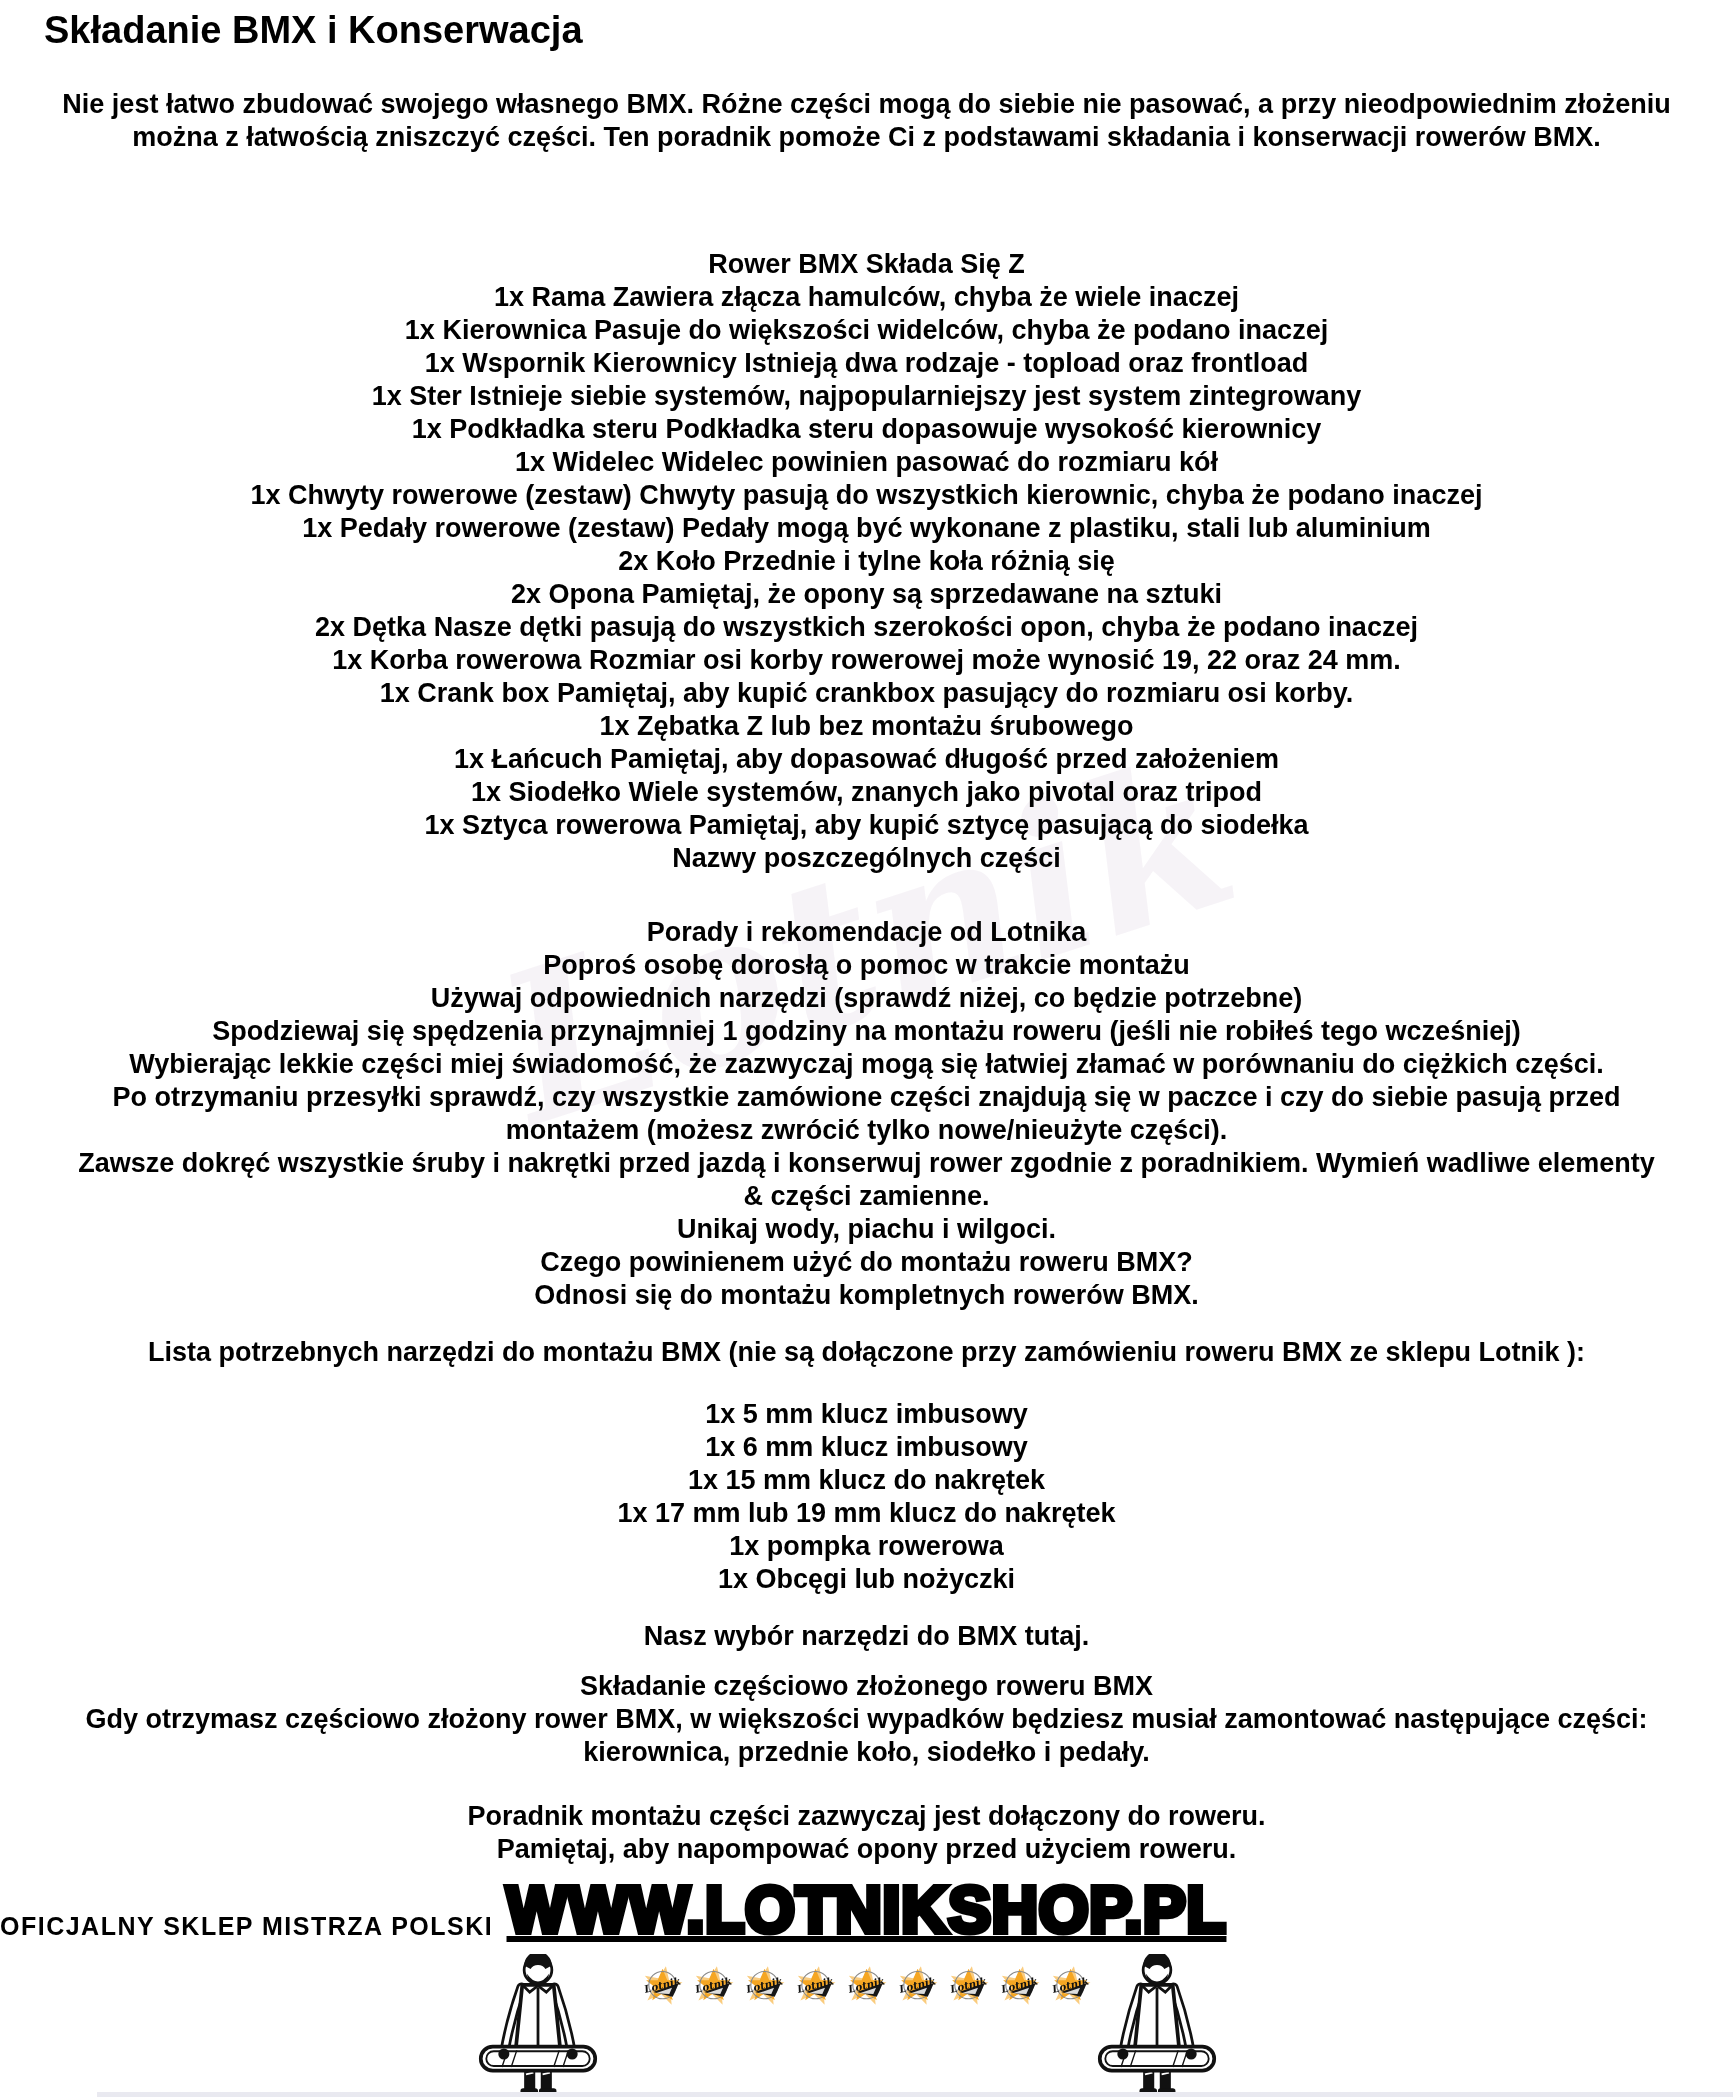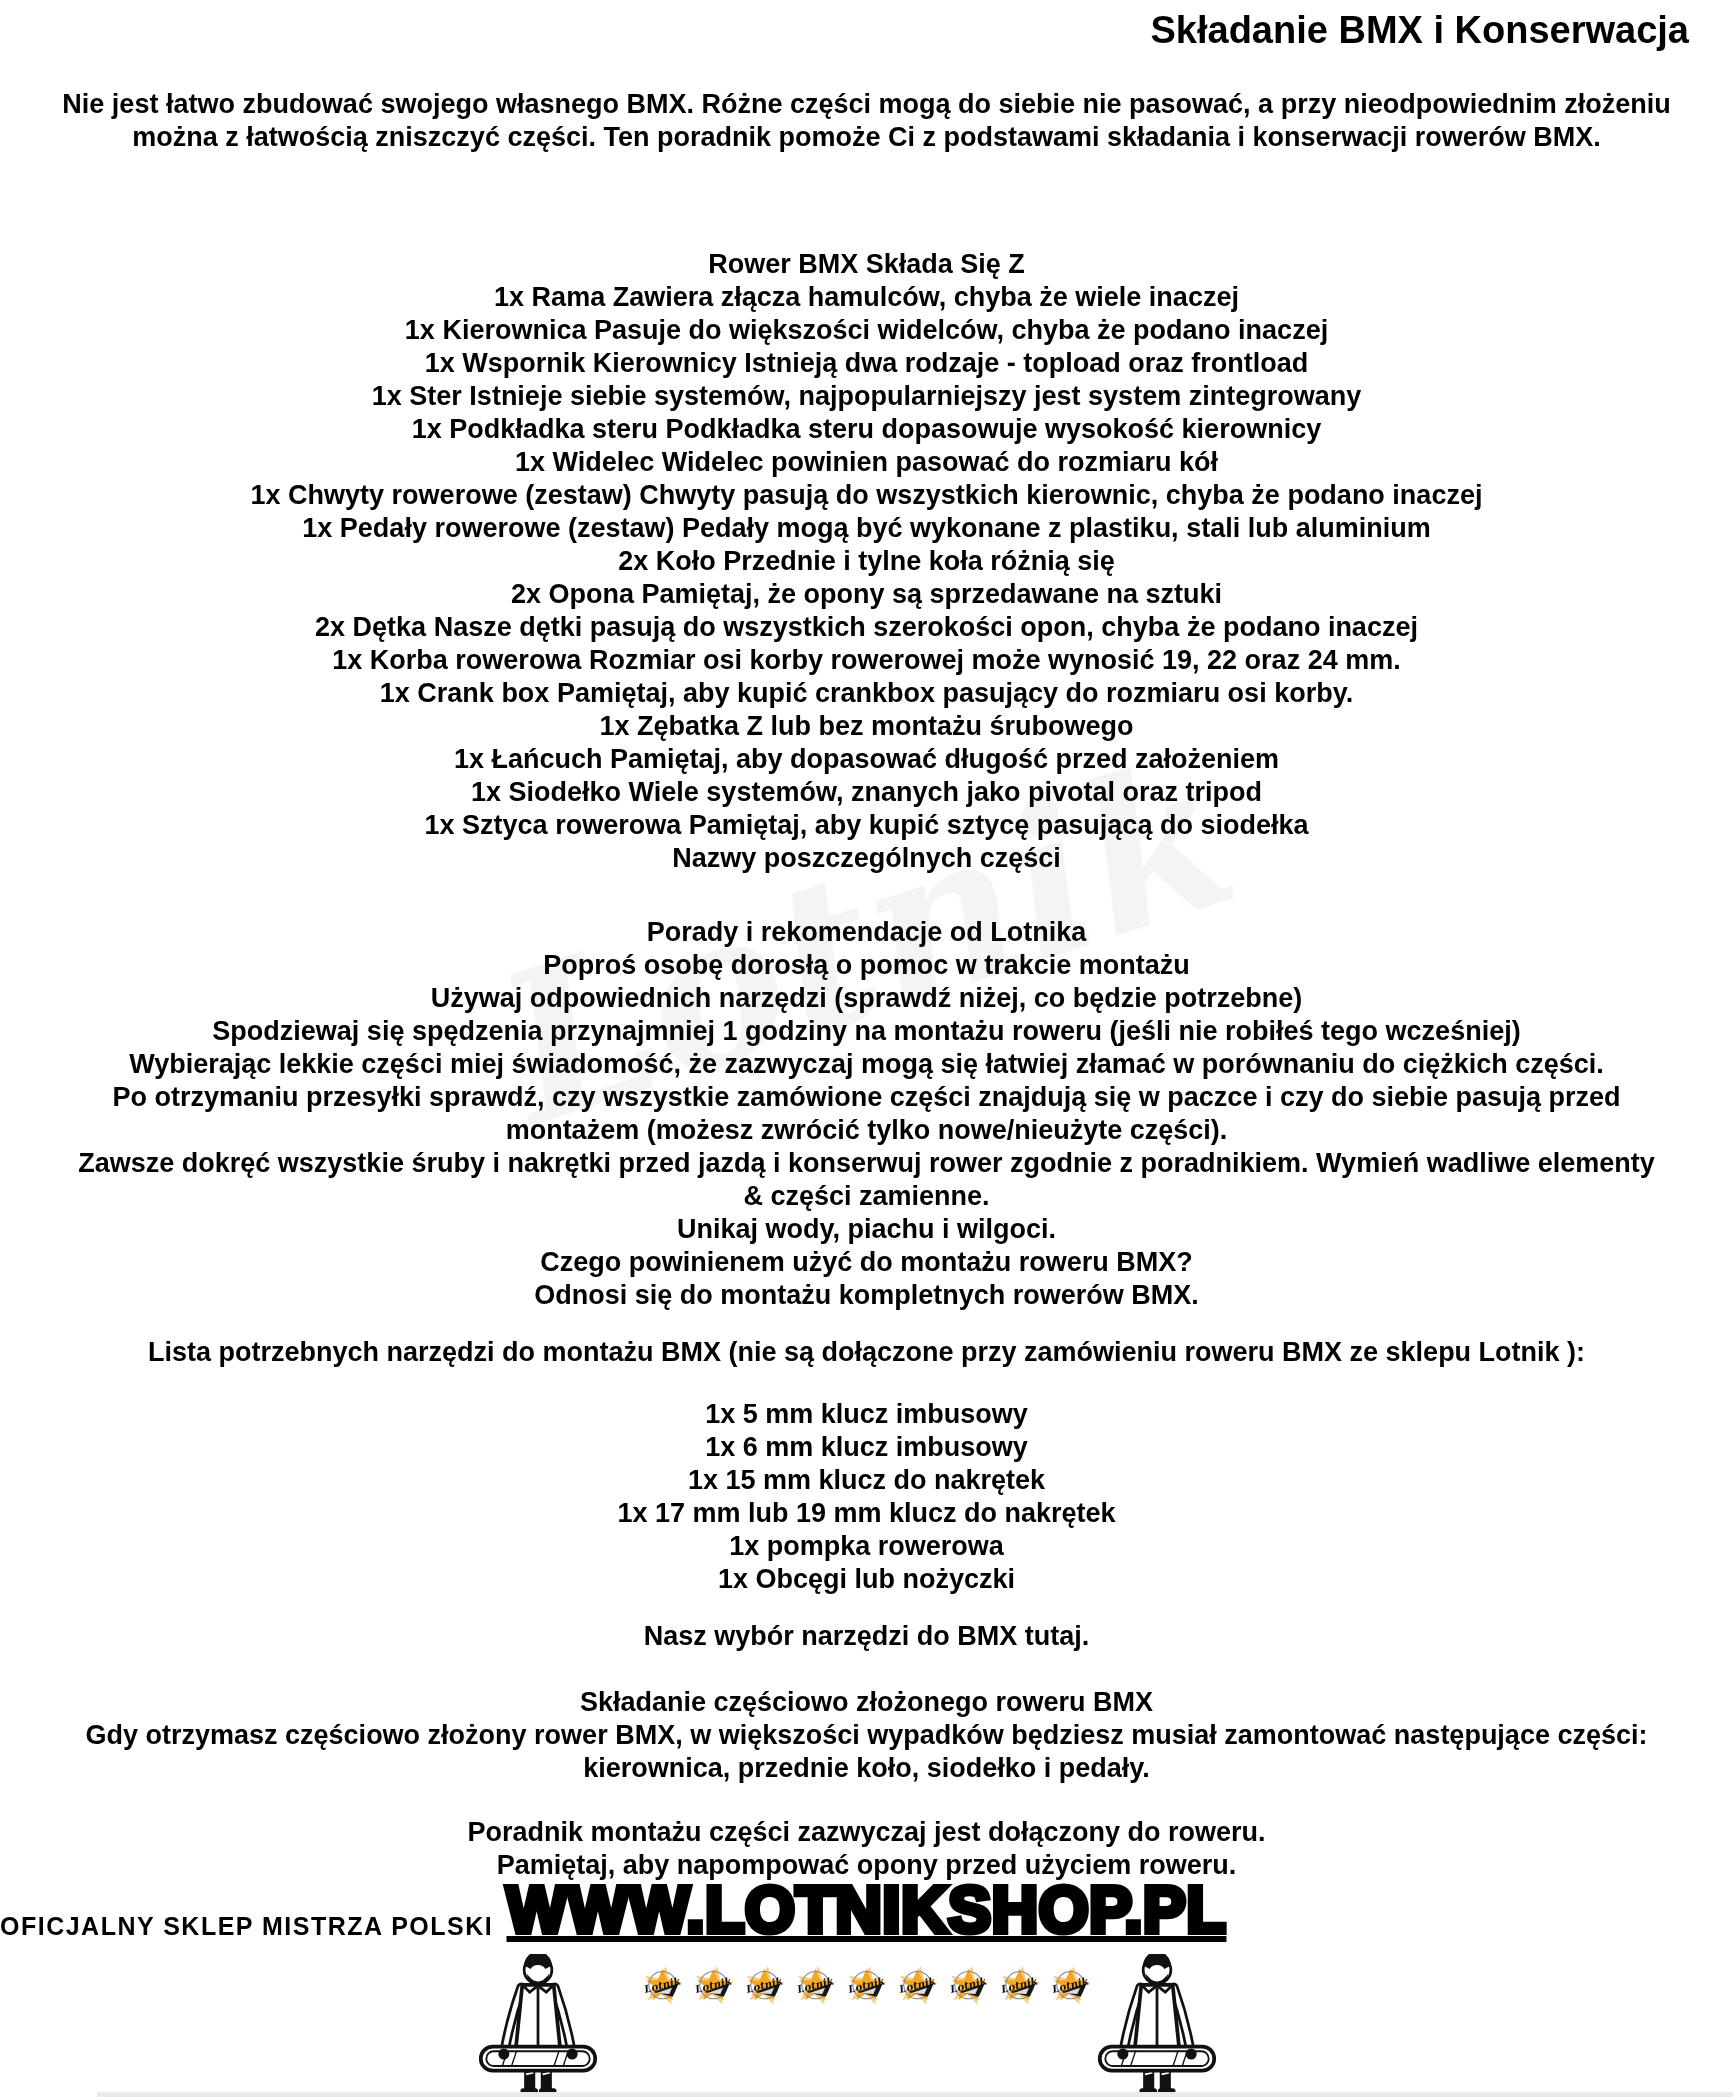--- a/index.html
+++ b/index.html
@@ -11,31 +11,31 @@
     font-family:"Liberation Sans","DejaVu Sans",sans-serif;
     font-weight:bold;
     color:#000;
     -webkit-font-smoothing:antialiased;
   }
   .page{position:relative;width:1645px;margin:0 auto;z-index:2;}
   .doc-title{
     padding-top:9.1px;
     font-size:38px;line-height:43px;
     letter-spacing:0px;
-    text-align:right;
+    text-align:left;
   }
   .body-text{font-size:27px;line-height:33px;text-align:center;}
   .ln{white-space:nowrap;}
   .intro{margin-top:36px;}
   .parts{margin-top:94px;}
   .tips{margin-top:41px;}
   .tools-heading{margin-top:24.4px;}
   .tools{margin-top:29px;}
   .tools-link{margin-top:23.6px;}
-  .partial{margin-top:33px;}
+  .partial{margin-top:17px;}
   .manual{margin-top:31px;}
 
   .watermark{
     position:absolute;left:50%;top:838px;
     transform:translateX(-50%) rotate(-18deg);
     font-family:"DejaVu Serif","Liberation Serif",serif;
     font-style:italic;font-weight:bold;
     font-size:206px;line-height:206px;
     color:rgba(196,178,206,0.16);
     z-index:1;

